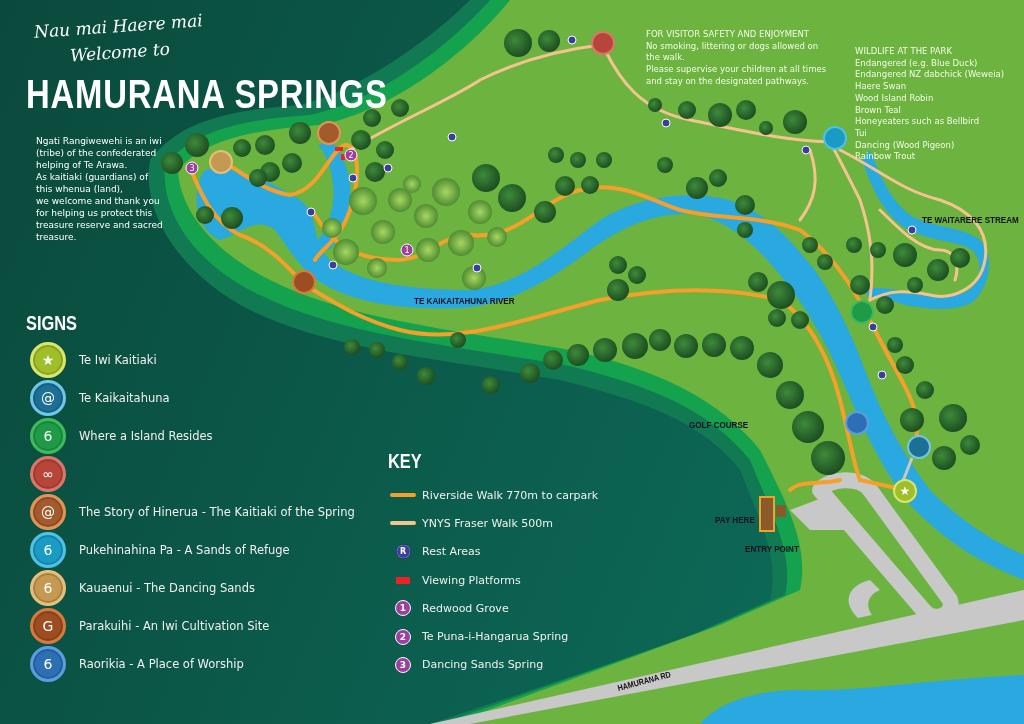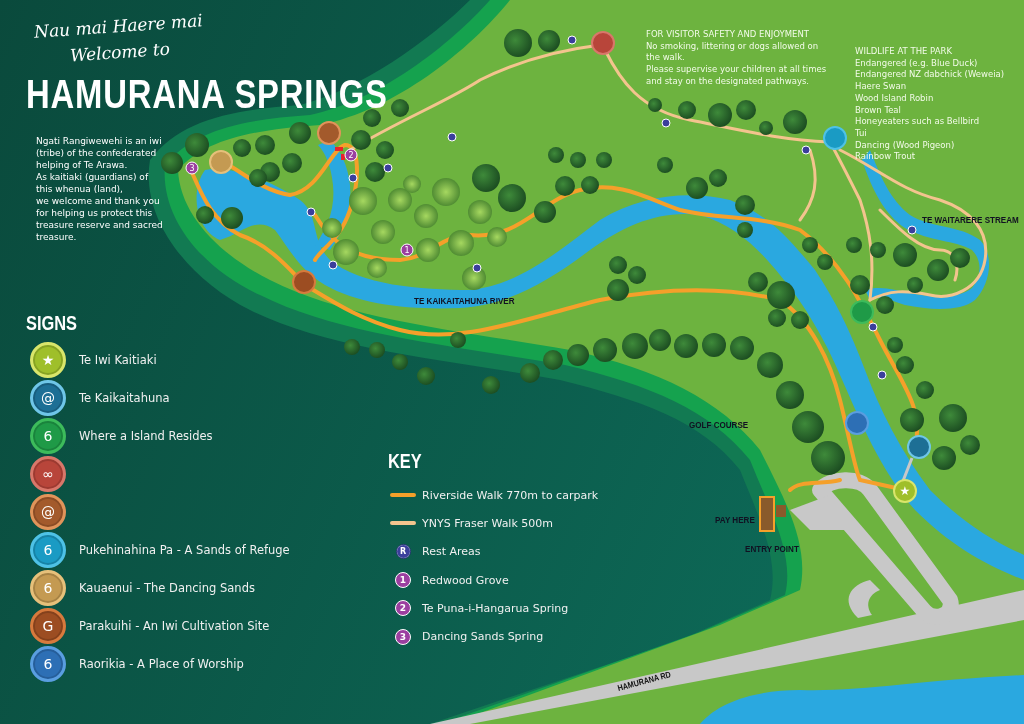--- a/index.html
+++ b/index.html
@@ -281,20 +281,21 @@
       </div>
     <div class="sign-item">
         <span class="sign-badge" style="background:#1f9a47;border:3px solid #3dbb5b">6</span>
         <span class="sign-label">Where a Island Resides</span>
       </div>
     <div class="sign-item">
         <span class="sign-badge" style="background:#b8453a;border:3px solid #d8776a">∞</span>
       </div>
     <div class="sign-item">
         <span class="sign-badge" style="background:#a35a2c;border:3px solid #e0945a">@</span>
+        <span class="sign-label">The Story of Hinerua - The Kaitiaki of the Spring</span>
       </div>
     <div class="sign-item">
         <span class="sign-badge" style="background:#1a9bc4;border:3px solid #4ec2e6">6</span>
         <span class="sign-label">Pukehinahina Pa - A Sands of Refuge</span>
       </div>
     <div class="sign-item">
         <span class="sign-badge" style="background:#c49a52;border:3px solid #e6c07a">6</span>
         <span class="sign-label">Kauaenui - The Dancing Sands</span>
       </div>
     <div class="sign-item">
@@ -321,20 +322,26 @@
         </span>
         <span class="key-label">YNYS Fraser Walk 500m</span>
       </div>
     <div class="key-item">
         <span class="key-sym">
           <span class="rest">
             <span class="rest-in">R</span>
           </span>
         </span>
         <span class="key-label">Rest Areas</span>
+      </div>
+    <div class="key-item">
+        <span class="key-sym">
+          <span class="platform"></span>
+        </span>
+        <span class="key-label">Viewing Platforms</span>
       </div>
     <div class="key-item">
         <span class="key-sym">
           <span class="num">1</span>
         </span>
         <span class="key-label">Redwood Grove</span>
       </div>
     <div class="key-item">
         <span class="key-sym">
           <span class="num">2</span>

